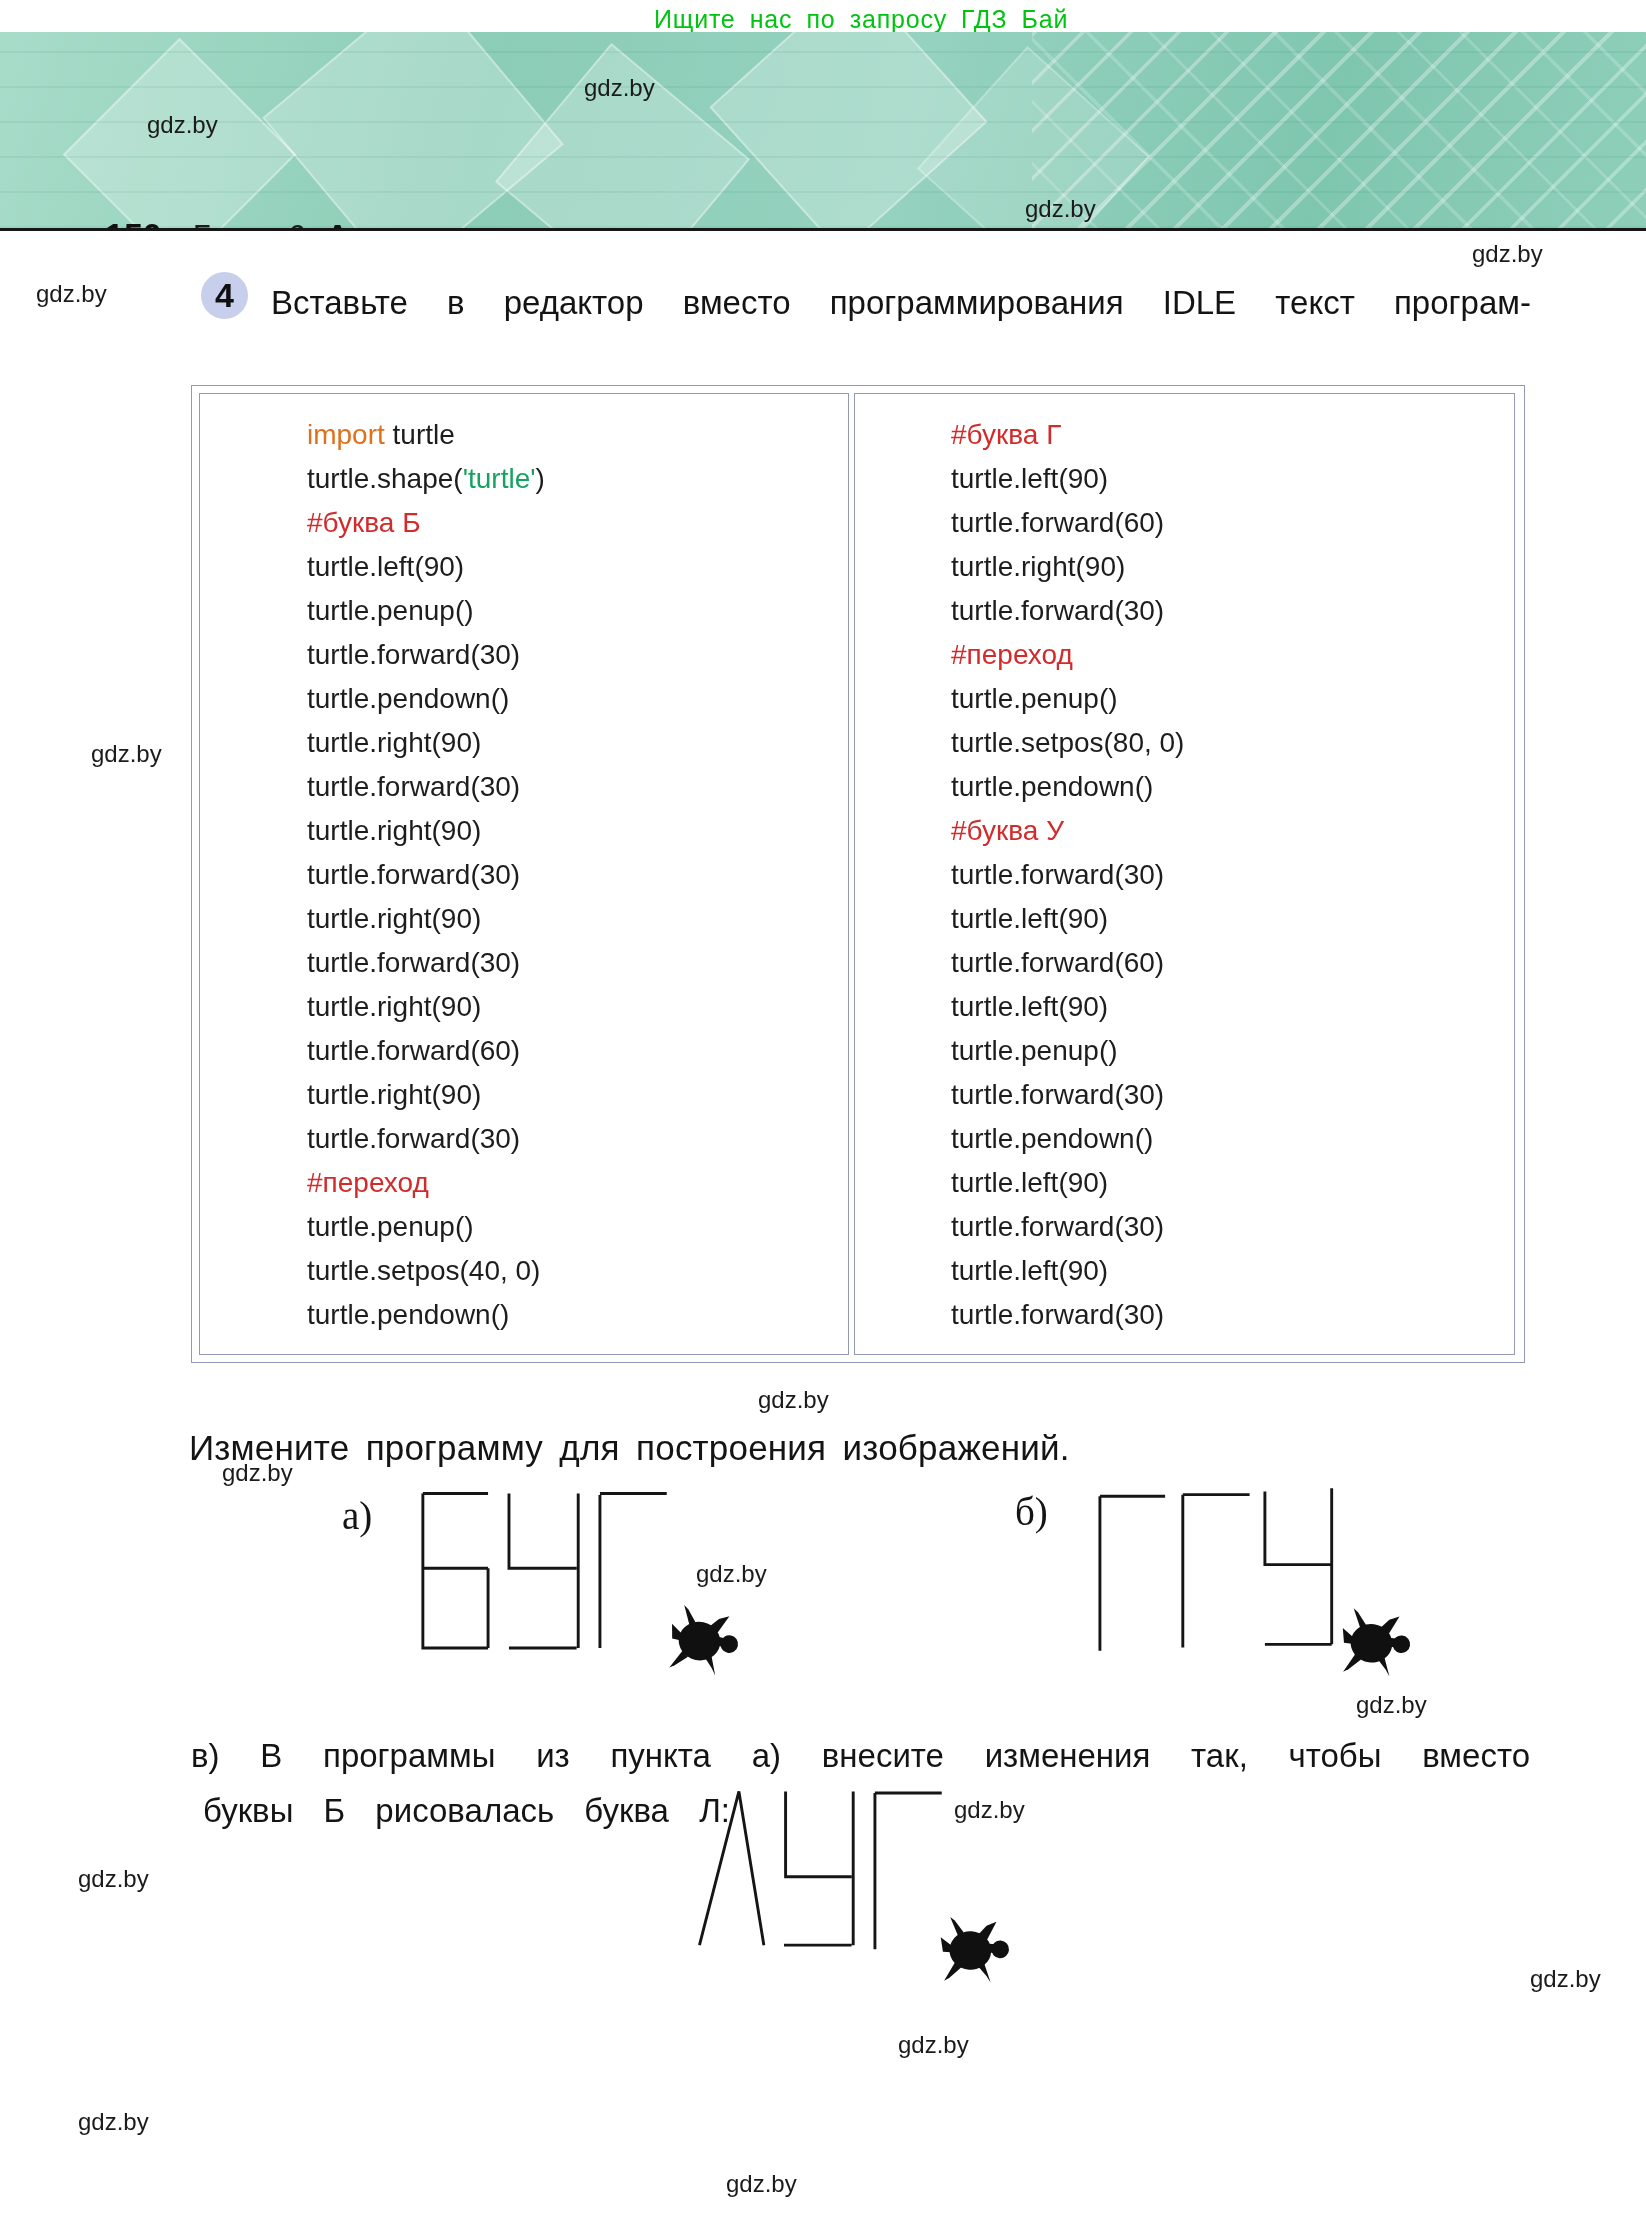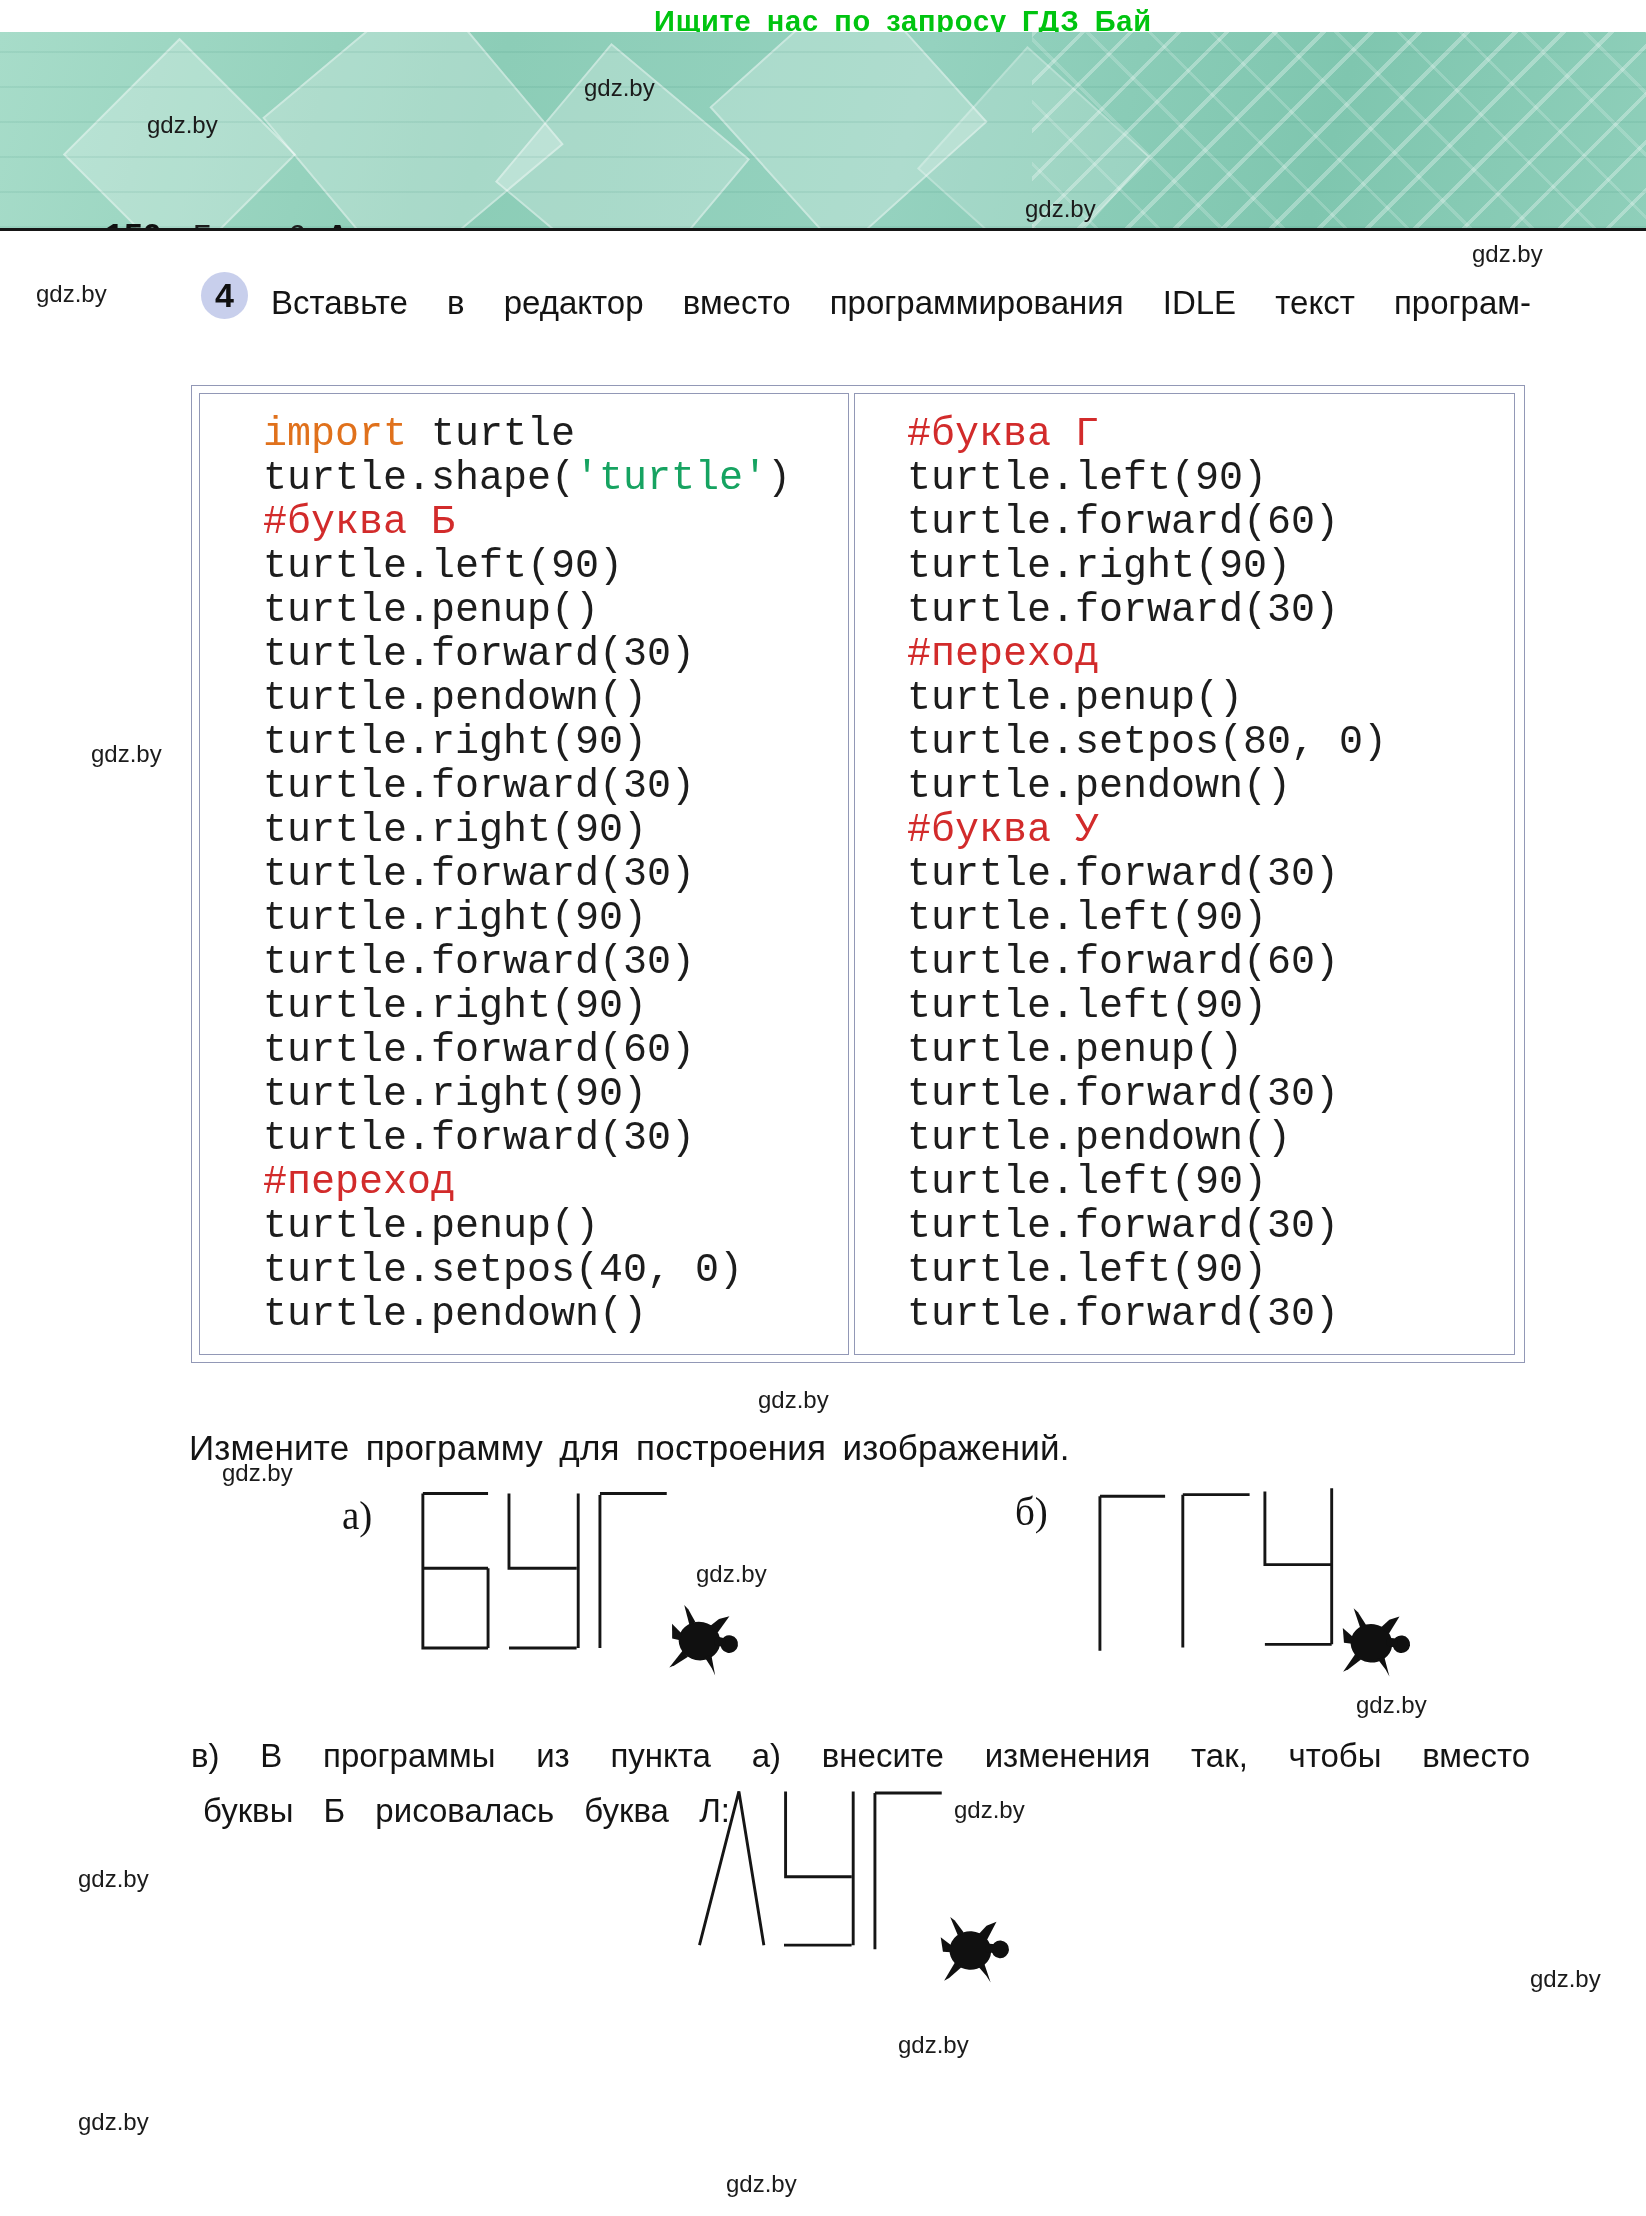--- a/index.html
+++ b/index.html
@@ -1,21 +1,21 @@
 <!DOCTYPE html>
 <html style="--promo: #00c410; --badge: #c8cfec; --frame: #9298b6; --kw: #e0711c; --str: #16a361; --com: #d22b2b; --link: #2030e8;font-size:13px"><head>
 <meta charset="utf-8">
 <style>
   html,body{margin:0;padding:0;background:#ffffff;}
   .page{position:relative;width:1647px;height:2216px;background:#ffffff;overflow:hidden;
         font-family:"Liberation Sans",sans-serif;color:#141414;}
 
   
-  .promo{position:absolute;left:654px;top:4.8px;font-size:29px;letter-spacing:0.8px;word-spacing:6.4px;
-         color:var(--promo,#00c410);font-weight:700;}
+  .promo{position:absolute;left:654px;top:4.8px;font-size:25px;letter-spacing:0.8px;word-spacing:6.4px;
+         color:var(--promo,#00c410);font-weight:400;}
 
   
   .banner{position:absolute;left:0;top:32px;width:1647px;height:196px;overflow:hidden;
           background:linear-gradient(105deg,#a7dcc9 0%,#8ccdb7 30%,#95d2bf 55%,#7fc6af 80%,#8fcfba 100%);}
   .crystal{position:absolute;background:rgba(255,255,255,.24);border:2.4px solid rgba(255,255,255,.35);}
   .circuit{position:absolute;top:0;height:100%;
            background:
              repeating-linear-gradient(135deg, rgba(255,255,255,.30) 0 4px, transparent 4px 34px),
              repeating-linear-gradient(45deg, rgba(255,255,255,.18) 0 3.2px, transparent 3.2px 44px);}
   .banner-traces{position:absolute;inset:0;
@@ -37,22 +37,22 @@
   .tline1{position:absolute;left:193px;top:284px;width:1338px;padding-left:78px;box-sizing:border-box;
           font-size:33px;text-align:justify;text-align-last:justify;white-space:nowrap;}
   .tline2{position:absolute;left:193px;top:332px;font-size:33px;word-spacing:24px;white-space:nowrap;}
 
   
   .code-outer{position:absolute;left:191px;top:385px;width:1334px;height:978px;
               border:1.6px solid var(--frame,#9298b6);box-sizing:border-box;background:#fff;}
   .code-inner{position:absolute;border:1.6px solid var(--frame,#9298b6);box-sizing:border-box;background:#fff;}
   .code-inner.left{left:199px;top:393px;width:650px;height:962px;}
   .code-inner.right{left:854px;top:393px;width:661px;height:962px;}
-  .code-col{position:absolute;font-family:Liberation Mono, monospace;font-size:40px;line-height:44px;
-            color:#1d1d1d;white-space:pre;}
+  .code-col{position:absolute;font-family:Liberation Sans, sans-serif;font-size:28px;line-height:44px;
+            color:#1d1d1d;white-space:pre;margin-left:44px;}
   .code-col.left{left:263px;top:413px;}
   .code-col.right{left:907px;top:413px;}
   .code-line .kw{color:var(--kw,#e0711c);}
   .code-line .str{color:var(--str,#16a361);}
   .code-line .com{color:var(--com,#d22b2b);}
 
   .after-code{position:absolute;left:189px;top:1416px;font-size:35px;letter-spacing:0.2px;word-spacing:6.4px;white-space:nowrap;margin-top:12px;}
 
   
   .fig-label{position:absolute;font-family:"Liberation Serif",serif;font-size:39px;color:#141414;}

